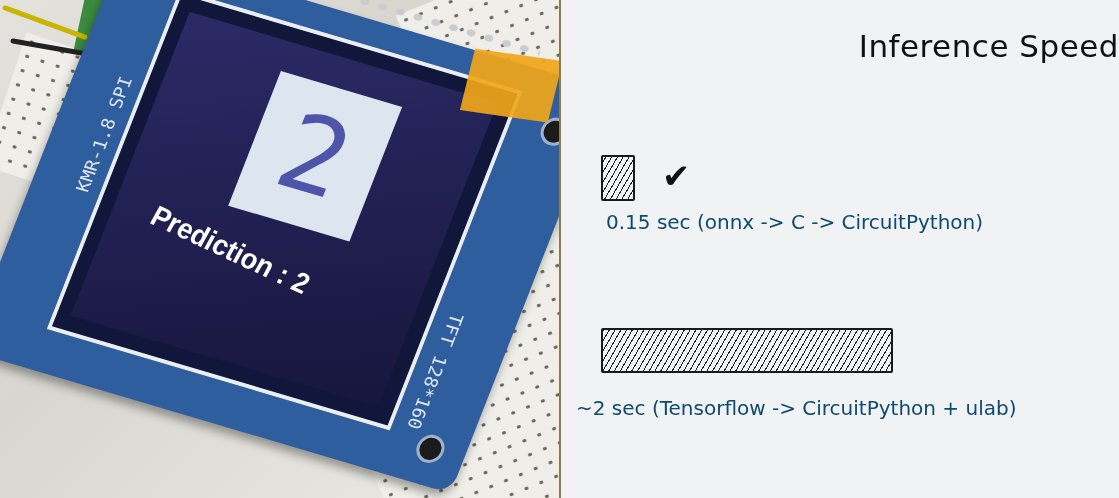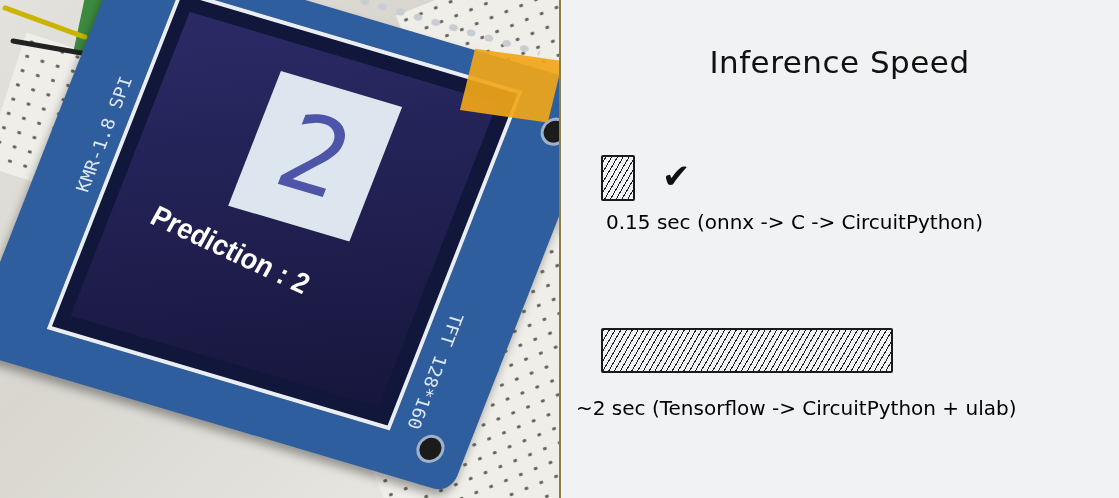--- a/index.html
+++ b/index.html
@@ -21,28 +21,28 @@
   .pred { position:absolute; left:40px; top:195px; color:#fff; font-weight:bold; font-size:28px; font-family:"Liberation Sans", sans-serif; transform:rotate(8deg); white-space:nowrap; }
   .lbl-left { position:absolute; color:#dfe7f3; font-family:"DejaVu Sans Mono", monospace; font-size:18px; white-space:nowrap; }
   .tape { position:absolute; left:380px; top:-8px; width:90px; height:62px; background:#f0a619; opacity:.92; transform:rotate(-8deg); }
   .pins { position:absolute; left:110px; top:-22px; width:330px; height:14px;
     background-image: radial-gradient(#c9ccd2 4px, transparent 5px); background-size:19px 14px; }
   .hole { position:absolute; width:22px; height:22px; border-radius:50%; background:#1b1b1b; border:3px solid #9fb2cc; }
   .pcb { position:absolute; left:80px; top:-10px; width:90px; height:70px; background:#3c8a3f; transform:rotate(12deg); }
   .wire { position:absolute; height:5px; border-radius:3px; }
 
   
-  .title { position:absolute; left:560px; top:44px; width:559px; text-align:center; font-size:31px; color:#111;
+  .title { position:absolute; left:560px; top:28px; width:559px; text-align:right; font-size:31px; color:#111;
     font-family:"DejaVu Sans", sans-serif; letter-spacing:0.5px; }
   .bar { position:absolute; border:2px solid #1a1a1a; border-radius:2px;
     background: repeating-linear-gradient(-60deg, #f1f2f4 0px, #f1f2f4 4px, #222 4px, #222 5px); }
   .bar1 { left:601px; top:155px; width:30px; height:42px; }
   .bar2 { left:601px; top:328px; width:288px; height:41px; }
   .check { position:absolute; left:662px; top:156px; font-size:34px; color:#111; line-height:40px; }
-  .lbl { position:absolute; font-size:20px; color:#000000; white-space:nowrap; font-family:"DejaVu Sans", sans-serif; }
+  .lbl { position:absolute; font-size:20px; color:#0c4a6e; white-space:nowrap; font-family:"DejaVu Sans", sans-serif; }
   .lbl1 { left:606px; top:210px; }
   .lbl2 { left:576px; top:396px; }
 </style>
 </head>
 <body>
 
 <div class="photo">
   <div class="bb" style="left:0;top:60px;width:200px;height:140px;transform:rotate(18deg);"></div>
   <div class="bb" style="left:330px;top:150px;width:260px;height:380px;transform:rotate(-22deg);"></div>
   <div class="bb" style="left:420px;top:-20px;width:160px;height:160px;transform:rotate(-22deg);"></div>

